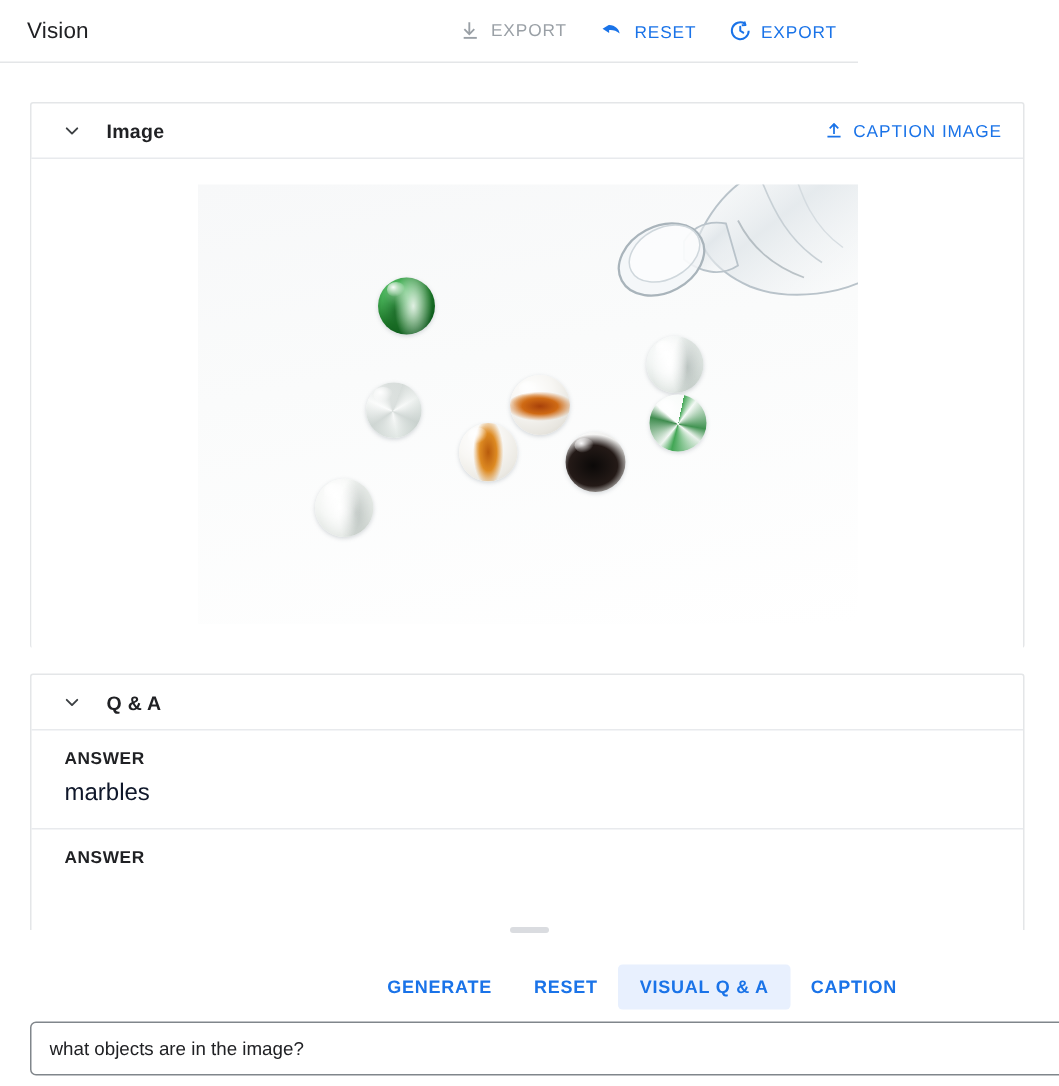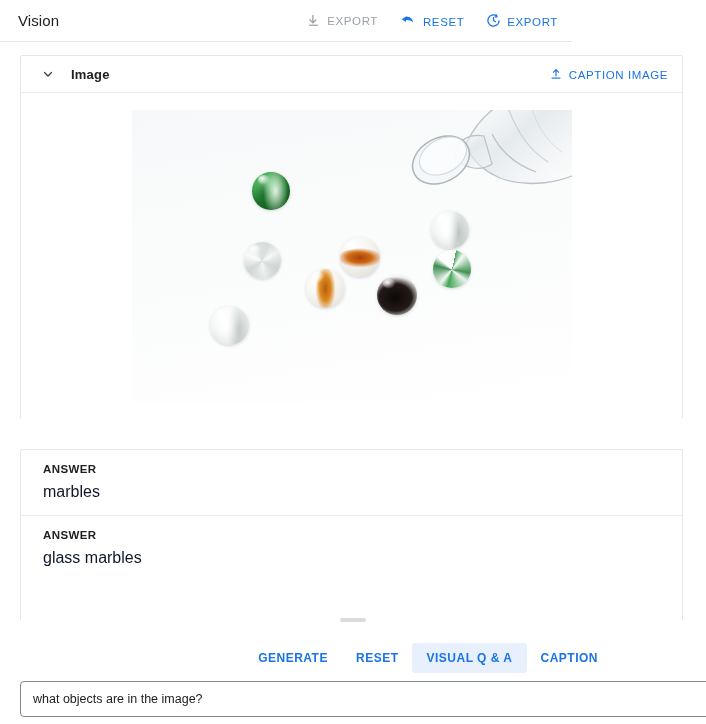--- a/index.html
+++ b/index.html
@@ -51,21 +51,21 @@
     overflow: hidden;
   }
 
   .card {
     position: absolute;
     left: 20px; width: 663px;
     background: #ffffff;
     border: 1px solid #e4e6e8;
     border-radius: 2px;
   }
-  #image-card { top: 13px; height: 364px; }
+  #image-card { top: 26px; height: 364px; }
   #qa-card    { top: 407px; height: 200px; }
 
   .card-head {
     height: 37px;
     display: flex; align-items: center;
     border-bottom: 1px solid #e8eaed;
     padding: 0 14px 0 16px;
   }
   .chevron { width: 22px; height: 22px; display:flex; align-items:center; justify-content:center; cursor: pointer; }
   .card-title {
@@ -300,29 +300,36 @@
               radial-gradient(ellipse 60% 110% at 42% 50%, rgba(255,255,255,.95) 0%, rgba(255,255,255,0) 58%),
               radial-gradient(ellipse 46% 96% at 70% 58%, rgba(140,152,148,.5) 0%, rgba(140,152,148,0) 64%);"></i>
           <span class="gloss"></span>
         </div>
 
       </div>
     </div>
   </div>
 
   <div class="card" id="qa-card">
+    <div class="card-head">
+      <span class="chevron">
+        <svg width="14" height="14" viewBox="0 0 24 24" fill="none" stroke="#3c4043" stroke-width="2.2" stroke-linecap="round" stroke-linejoin="round">
+          <path d="M6 9.5l6 6 6-6"></path>
+        </svg>
+      </span>
+      <span class="card-title">Q &amp; A</span>
+    </div>
 
     <div class="qa-row">
       <div class="qa-label">ANSWER</div>
       <div class="qa-value">marbles</div>
     </div>
 
     <div class="qa-row">
       <div class="qa-label">ANSWER</div>
-      <div class="qa-value">glass marbles</div>
     </div>
   </div>
 
 </div>
 
 <div id="drag-handle-wrap">
   <div id="drag-handle"></div>
 </div>
 
 <div id="bottom-panel">

